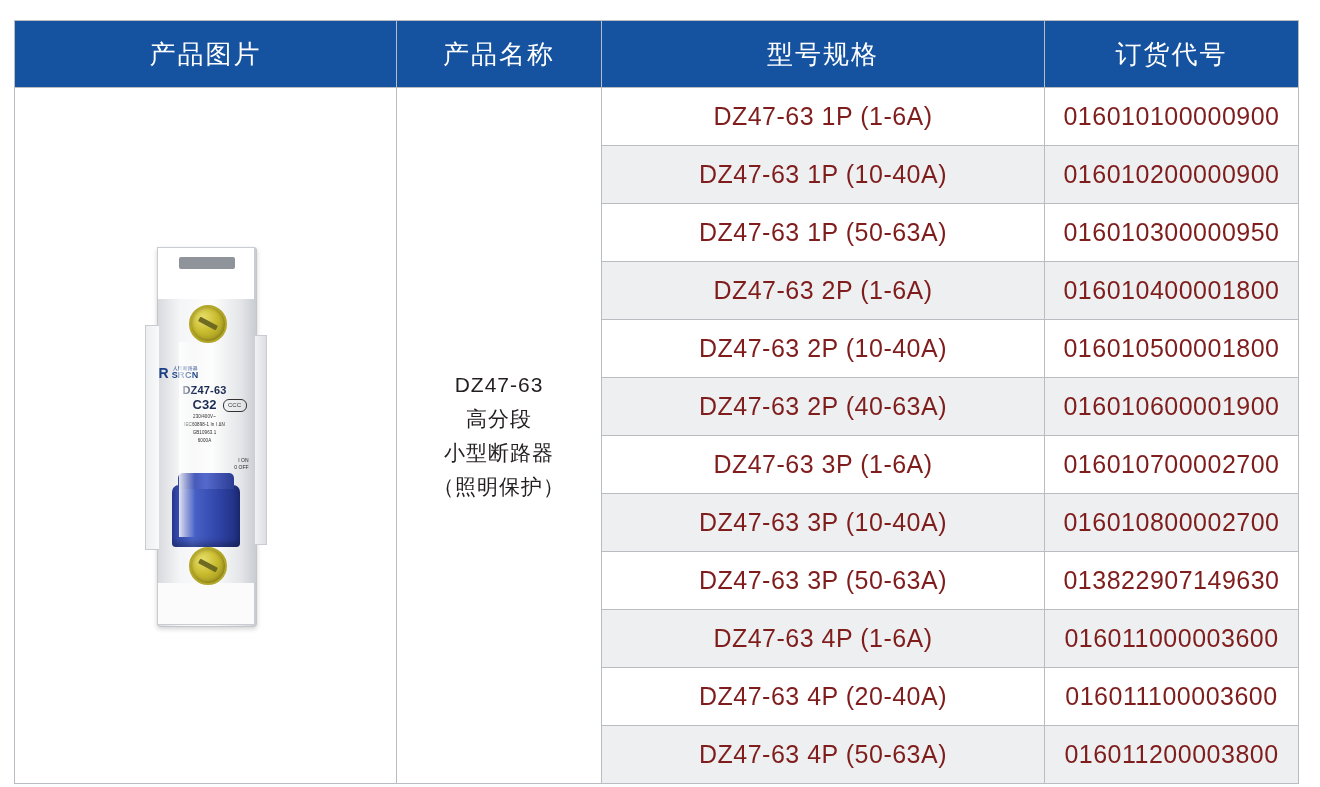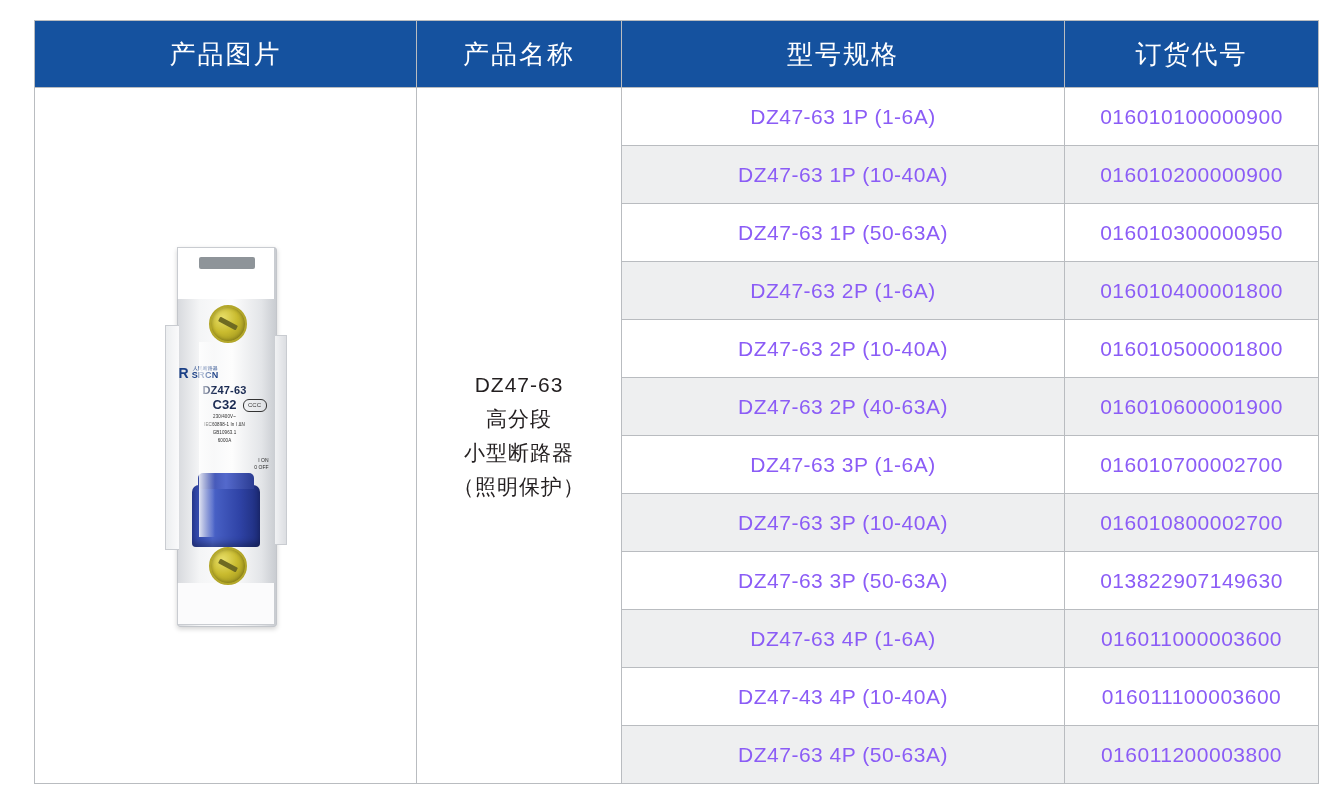--- a/index.html
+++ b/index.html
@@ -10,21 +10,21 @@
   body {
     width: 1320px;
     height: 787px;
     font-family: "Liberation Sans", "DejaVu Sans", sans-serif;
     color: #231f20;
     overflow: hidden;
   }
 
   .sheet {
     position: absolute;
-    left: 34px;
+    left: 14px;
     top: 20px;
     width: 1284px;
     height: 748px;
     box-sizing: border-box;
   }
 
   table.spec-table {
     border-collapse: collapse;
     table-layout: fixed;
     width: 1284px;
@@ -65,22 +65,22 @@
     background: #ffffff;
     font-size: 21px;
     line-height: 34px;
     color: #231f20;
     letter-spacing: 1px;
   }
   td.name-cell .nm-line { display: block; }
 
   td.model-cell,
   td.code-cell {
-    font-size: 21px;
-    color: #8b5cf6;
+    font-size: 25px;
+    color: #7f1d1d;
     height: 57px;
     letter-spacing: 0.5px;
   }
   td.model-cell {
     text-align: left;
     padding-left: 34px;
   }
   td.code-cell {
     text-align: left;
     padding-left: 22px;
@@ -407,21 +407,21 @@
       </tr>
       <tr class="row-odd">
         <td class="model-cell">DZ47-63 3P (50-63A)</td>
         <td class="code-cell">013822907149630</td>
       </tr>
       <tr class="row-even">
         <td class="model-cell">DZ47-63 4P (1-6A)</td>
         <td class="code-cell">016011000003600</td>
       </tr>
       <tr class="row-odd">
-        <td class="model-cell">DZ47-43 4P (10-40A)</td>
+        <td class="model-cell">DZ47-63 4P (20-40A)</td>
         <td class="code-cell">016011100003600</td>
       </tr>
       <tr class="row-even">
         <td class="model-cell">DZ47-63 4P (50-63A)</td>
         <td class="code-cell">016011200003800</td>
       </tr>
     </tbody>
   </table>
 </div>
 

